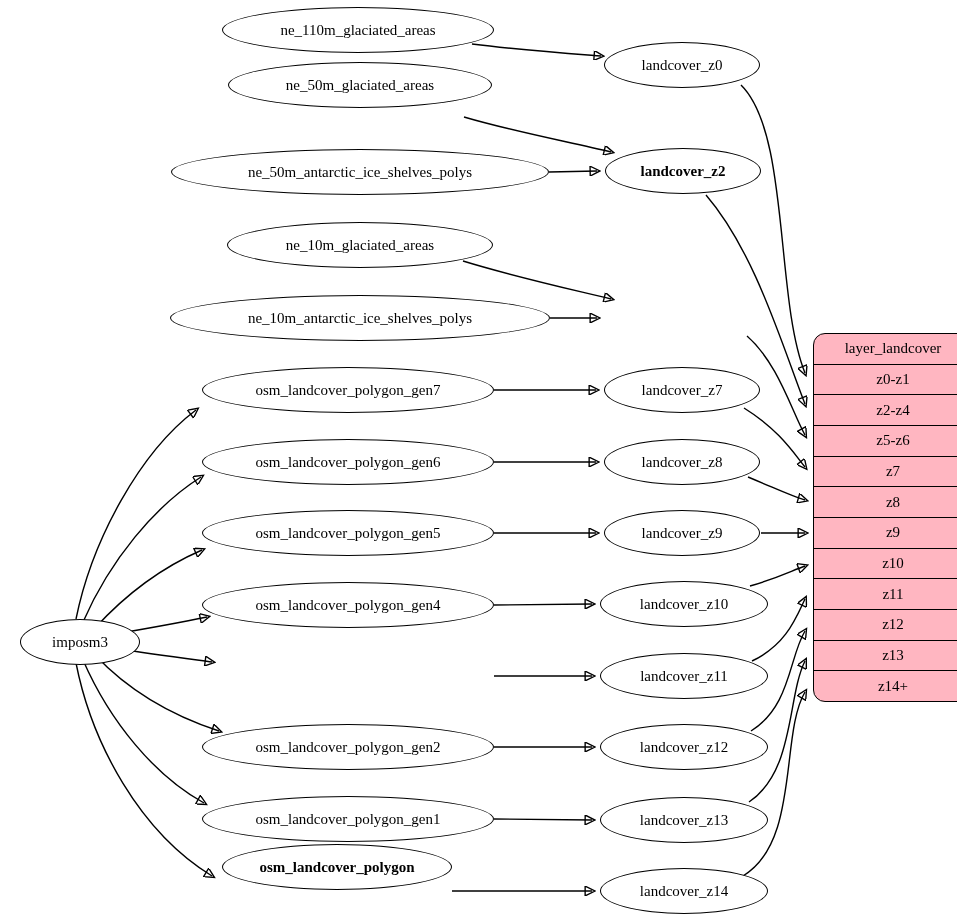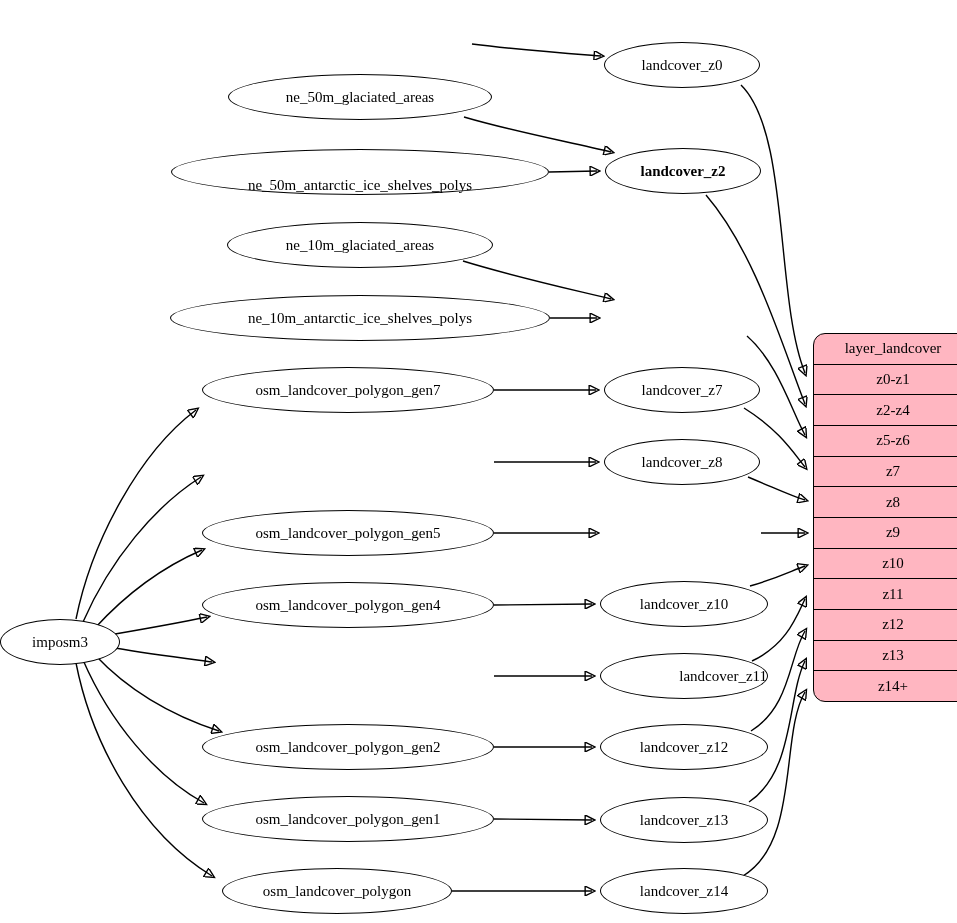--- a/index.html
+++ b/index.html
@@ -110,71 +110,80 @@
     <path d="M 744,408 C 778,429 793,452 805,467" marker-end="url(#arrow)"></path>
     <path d="M 748,477 C 777,489 791,496 805,500" marker-end="url(#arrow)"></path>
     <path d="M 761,533 L 805,533" marker-end="url(#arrow)"></path>
     <path d="M 750,586 C 778,578 791,571 805,566" marker-end="url(#arrow)"></path>
     <path d="M 752,661 C 786,645 796,618 805,599" marker-end="url(#arrow)"></path>
     <path d="M 751,731 C 791,706 789,657 805,631" marker-end="url(#arrow)"></path>
     <path d="M 749,802 C 795,771 787,697 805,661" marker-end="url(#arrow)"></path>
     <path d="M 743,876 C 800,842 780,734 805,692" marker-end="url(#arrow)"></path>
   </svg>
 
-  <div class="ellipse" style="left:0; top:619px; width:120px; height:46px;">
+  <div class="ellipse" style="left:20px; top:619px; width:120px; height:46px;">
     <span>imposm3</span>
   </div>
 
-  <div class="ellipse" style="left:228px; top:74px; width:264px; height:46px;">
+  <div class="ellipse" style="left:222px; top:7px; width:272px; height:46px;">
+    <span>ne_110m_glaciated_areas</span>
+  </div>
+  <div class="ellipse" style="left:228px; top:62px; width:264px; height:46px;">
     <span>ne_50m_glaciated_areas</span>
   </div>
-  <div class="ellipse" style="left:171px; top:149px; width:378px; height:46px;align-items:flex-end;">
+  <div class="ellipse" style="left:171px; top:149px; width:378px; height:46px;">
     <span>ne_50m_antarctic_ice_shelves_polys</span>
   </div>
   <div class="ellipse" style="left:227px; top:222px; width:266px; height:46px;">
     <span>ne_10m_glaciated_areas</span>
   </div>
   <div class="ellipse" style="left:170px; top:295px; width:380px; height:46px;">
     <span>ne_10m_antarctic_ice_shelves_polys</span>
   </div>
   <div class="ellipse" style="left:202px; top:367px; width:292px; height:46px;">
     <span>osm_landcover_polygon_gen7</span>
   </div>
+  <div class="ellipse" style="left:202px; top:439px; width:292px; height:46px;">
+    <span>osm_landcover_polygon_gen6</span>
+  </div>
   <div class="ellipse" style="left:202px; top:510px; width:292px; height:46px;">
     <span>osm_landcover_polygon_gen5</span>
   </div>
   <div class="ellipse" style="left:202px; top:582px; width:292px; height:46px;text-align:right;">
     <span>osm_landcover_polygon_gen4</span>
   </div>
   <div class="ellipse" style="left:202px; top:724px; width:292px; height:46px;">
     <span>osm_landcover_polygon_gen2</span>
   </div>
   <div class="ellipse" style="left:202px; top:796px; width:292px; height:46px;">
     <span>osm_landcover_polygon_gen1</span>
   </div>
-  <div class="ellipse" style="left:222px; top:868px; width:230px; height:46px;">
+  <div class="ellipse" style="left:222px; top:844px; width:230px; height:46px;font-weight:bold;">
     <span>osm_landcover_polygon</span>
   </div>
 
   <div class="ellipse" style="left:604px; top:42px; width:156px; height:46px;">
     <span>landcover_z0</span>
   </div>
   <div class="ellipse" style="left:605px; top:148px; width:156px; height:46px;font-weight:bold;">
     <span>landcover_z2</span>
   </div>
   <div class="ellipse" style="left:604px; top:367px; width:156px; height:46px;">
     <span>landcover_z7</span>
   </div>
   <div class="ellipse" style="left:604px; top:439px; width:156px; height:46px;">
     <span>landcover_z8</span>
   </div>
+  <div class="ellipse" style="left:604px; top:510px; width:156px; height:46px;">
+    <span>landcover_z9</span>
+  </div>
   <div class="ellipse" style="left:600px; top:581px; width:168px; height:46px;align-items:center;">
     <span>landcover_z10</span>
   </div>
-  <div class="ellipse" style="left:600px; top:653px; width:168px; height:46px;justify-content:flex-end;">
+  <div class="ellipse" style="left:600px; top:653px; width:168px; height:46px;">
     <span>landcover_z11</span>
   </div>
   <div class="ellipse" style="left:600px; top:724px; width:168px; height:46px;">
     <span>landcover_z12</span>
   </div>
   <div class="ellipse" style="left:600px; top:797px; width:168px; height:46px;">
     <span>landcover_z13</span>
   </div>
   <div class="ellipse" style="left:600px; top:868px; width:168px; height:46px;">
     <span>landcover_z14</span>

